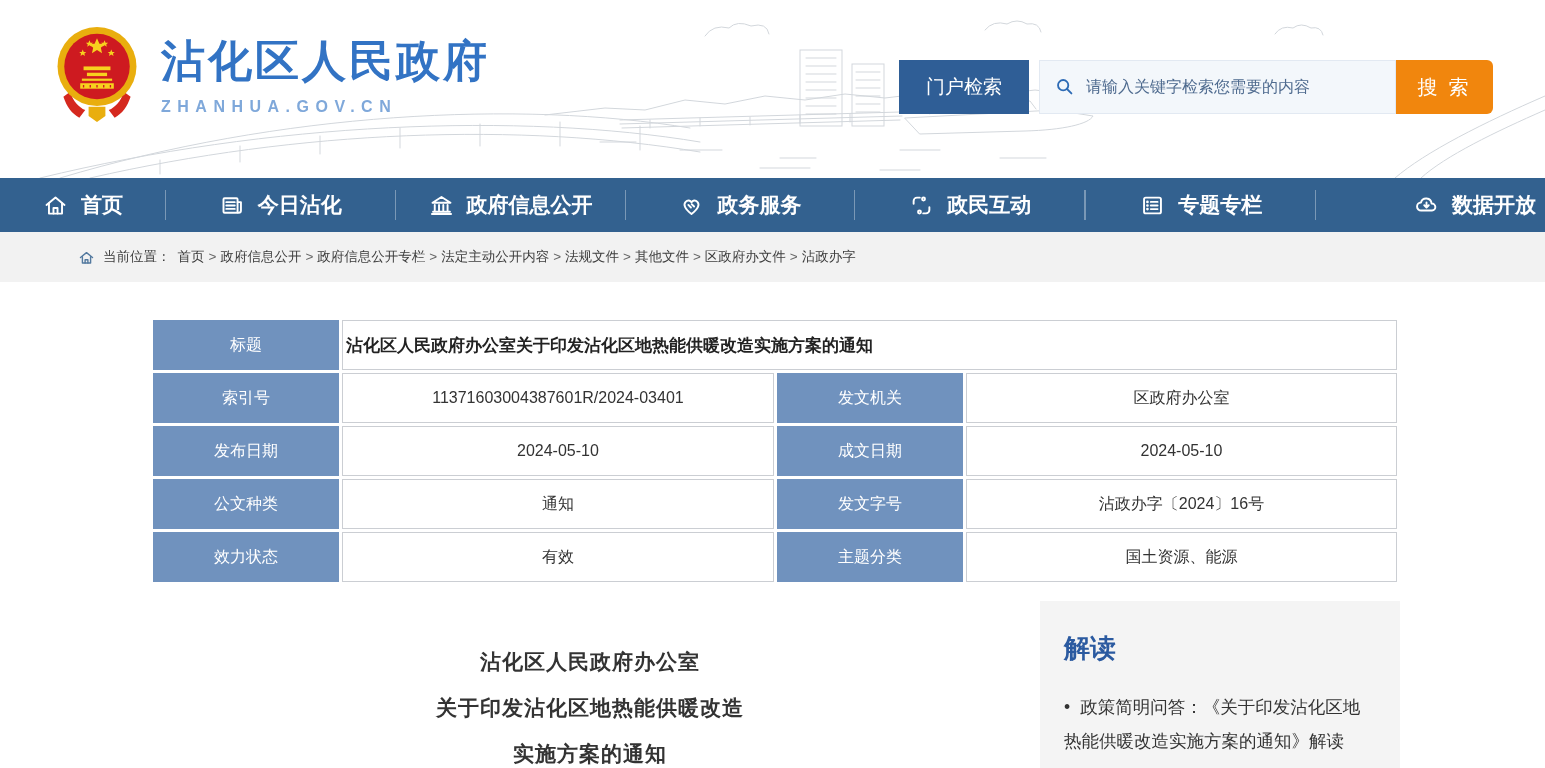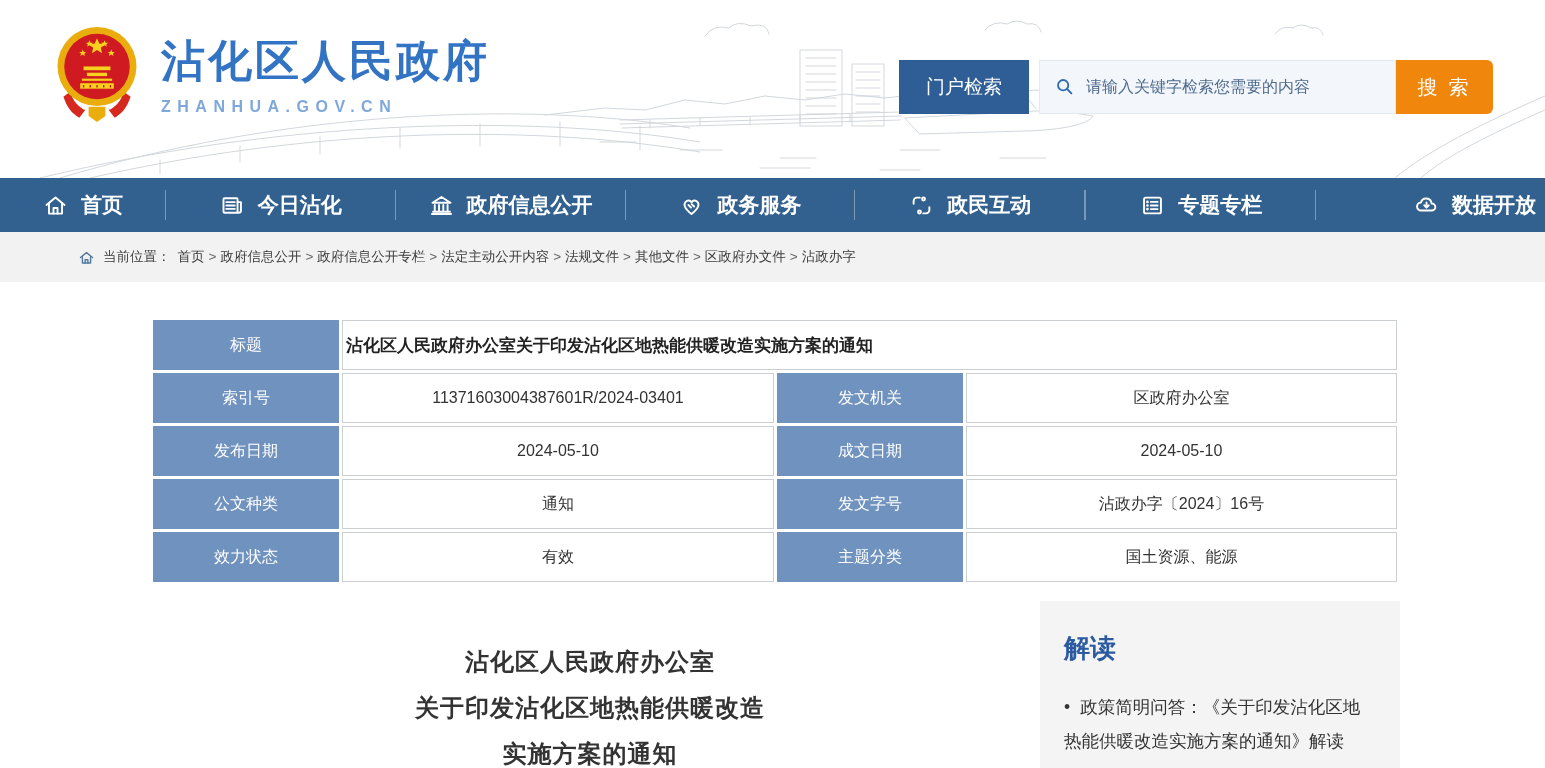--- a/index.html
+++ b/index.html
@@ -41,21 +41,21 @@
   
   .meta-table { margin:35px 0 0 150px; width:1250px; border-collapse:separate; border-spacing:3px; table-layout:fixed; }
   .meta-table col.c-l { width:185px; } .meta-table col.c-v1 { width:430px; } .meta-table col.c-v2 { width:429px; }
   .meta-table td { height:50px; text-align:center; font-size:16px; vertical-align:middle; }
   td.label { background:var(--c-label,#7092BE); color:#fff; }
   td.value { border:1px solid #CBCED3; color:#333; background:#fff; }
   td.title-value { font-weight:bold; text-align:left; padding-left:3px; font-size:17px; color:#222; }
 
   .lower { display:flex; margin:16px 0 0 150px; }
   .doc-title { width:880px; padding-top:38px; text-align:center; }
-  .doc-title-line { font-size:24px; font-weight:bold; color:#333; line-height:46px; letter-spacing:1px; }
+  .doc-title-line { font-size:21px; font-weight:bold; color:#333; line-height:46px; letter-spacing:1px; }
   .interp-box { width:360px; margin-left:10px; background:var(--c-panel,#F4F4F4); padding:30px 24px; height:230px; }
   .interp-heading { font-size:26px; font-weight:bold; color:var(--c-interp,#2B5AA0); }
   .interp-list { list-style:none; margin-top:24px; }
   .interp-item { font-size:17.5px; color:#333; line-height:34px; }
   .interp-item .bullet { margin-right:10px; }
   .interp-link { cursor:pointer; }
 </style>
 </head>
 <body>
 

